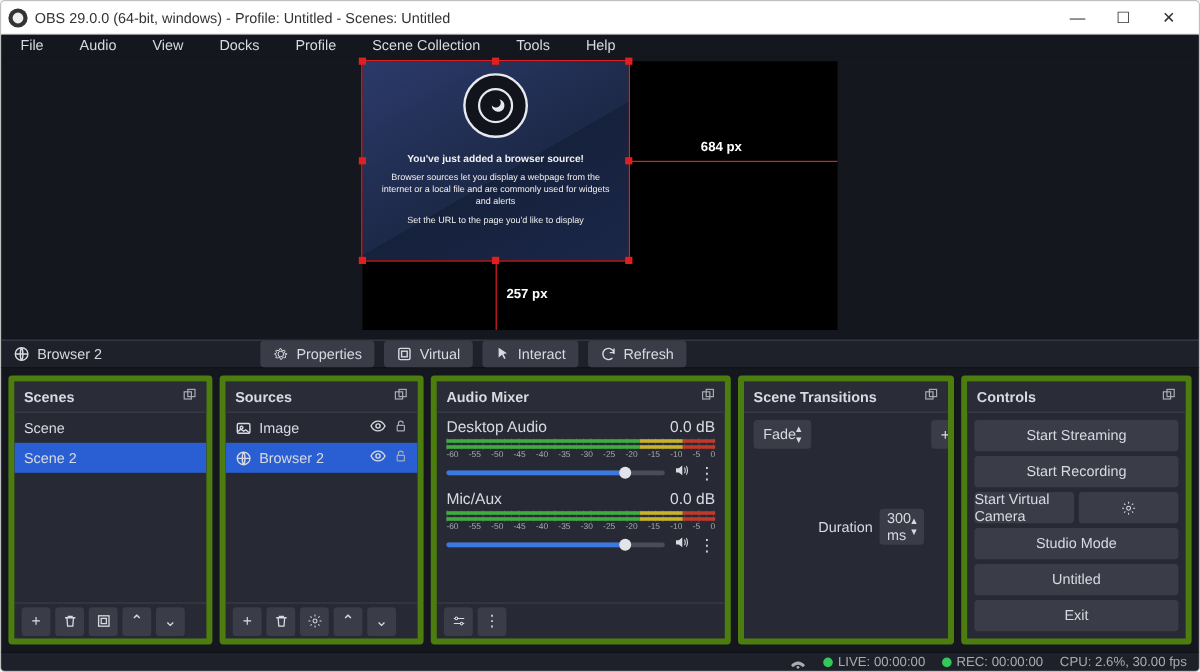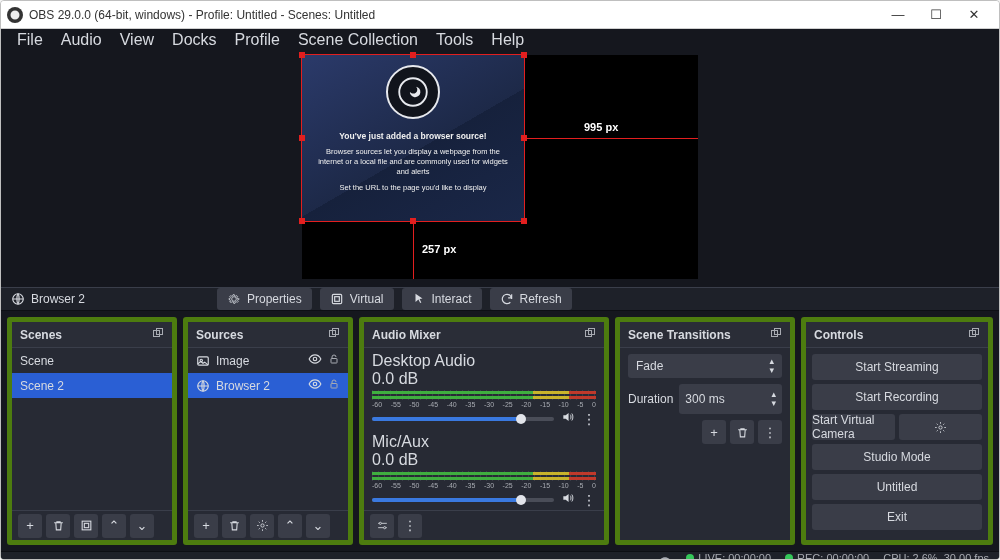--- a/index.html
+++ b/index.html
@@ -35,22 +35,22 @@
   .titlebar .obs-logo svg { width:12px; height:12px; }
   .titlebar .spacer { flex:1; }
   .titlebar .winbtn { width:38px; text-align:center; font-size:13px; color:#333; cursor:default;}
   
   .app {
     position:absolute; top:28px; left:0; right:0; bottom:0;
     background: var(--bg-darker); color: var(--text);
     display:flex; flex-direction:column;
   }
   .menubar {
-    height:22px; display:flex; align-items:center; gap:2px;
-    padding:0 8px; font-size:16px; color:var(--text);
+    height:22px; display:flex; align-items:center; gap:14px;
+    padding:0 8px; font-size:12px; color:var(--text);
     background: var(--bg-darker);
   }
   .menubar span { padding:2px 8px; }
   
   .preview-area {
     flex:0 0 236px; display:flex; justify-content:center; align-items:flex-start;
     background: var(--bg-darker); padding-top:4px;
   }
   .canvas {
     width:396px; height:224px; background:#000; position:relative;
@@ -119,38 +119,38 @@
     height:30px; border-top:1px solid var(--border);
     display:flex; align-items:center; padding:0 6px; gap:4px;
   }
   .footer-btn {
     width:24px;height:24px;background:var(--bg-control);
     border-radius:3px;display:flex;align-items:center;justify-content:center;
     font-size:13px;color:var(--text);
   }
   
   .audio-ch { padding:4px 8px 2px; }
-  .audio-ch .ch-top { display:flex; font-size:16px;flex-direction:column; }
+  .audio-ch .ch-top { display:flex; justify-content:space-between; font-size:13px; }
   .meter {
     height:10px; position:relative; margin-top:2px;
     background: repeating-linear-gradient(90deg,#3a3d48 0 1px, transparent 1px 6px);
   }
   .meter .bar-g { position:absolute; left:0; top:1px; height:3px; background:linear-gradient(90deg,#3fae3f,#3fae3f);}
   .meter .bar-y { position:absolute; top:1px; height:3px; background:#c9b32b;}
   .meter .bar-r { position:absolute; top:1px; height:3px; background:#c0392b;}
   .ticks { font-size:7px; color:var(--text-dim); display:flex; justify-content:space-between; margin-top:1px;}
   .slider-row { display:flex; align-items:center; gap:6px; margin-top:2px;}
   .slider {
     flex:1; height:4px; background:#4a4d58; border-radius:2px; position:relative;
   }
   .slider .fill { position:absolute; left:0; top:0; bottom:0; background:#3a79e0; border-radius:2px;}
   .slider .knob { position:absolute; top:50%; width:10px;height:10px;background:#e2e4ea;border-radius:50%;transform:translate(-50%,-50%);}
   .dots { width:14px; text-align:center; font-size:14px; color:var(--text);}
   
-  .trans-body { padding:6px 8px 4px; display:flex; flex-direction:column; gap:6px;}
+  .trans-body { padding:6px 8px 4px; display:flex; gap:6px;}
   .combo {
     background:#3a3d48; height:24px; border-radius:3px; display:flex;
     align-items:center; justify-content:space-between; padding:0 8px; font-size:12px;
   }
   .trans-row { display:flex; align-items:center; gap:6px; font-size:12px;}
   .spin { background:#3a3d48; height:30px; flex:1; border-radius:3px; display:flex; align-items:center; padding:0 6px; justify-content:space-between;}
   .trans-btnrow { display:flex; justify-content:flex-end; gap:4px; }
   
   .controls-body { padding:6px; display:flex; flex-direction:column; gap:4px;}
   .ctrl-btn {
@@ -218,21 +218,21 @@
       <div class="handle" style="left:111px;top:0"></div>
       <div class="handle" style="left:222px;top:0"></div>
       <div class="handle" style="left:0;top:83px"></div>
       <div class="handle" style="left:222px;top:83px"></div>
       <div class="handle" style="left:0;top:166px"></div>
       <div class="handle" style="left:111px;top:166px"></div>
       <div class="handle" style="left:222px;top:166px"></div>
 
       <div class="guide-h" style="left:222px;top:83px;width:174px"></div>
       <div class="guide-v" style="left:111px;top:166px;height:58px"></div>
-      <div class="dim-label" style="left:282px;top:66px">995 px</div>
+      <div class="dim-label" style="left:282px;top:66px">684 px</div>
       <div class="dim-label" style="left:120px;top:188px">257 px</div>
     </div>
   </div>
 
   <div class="source-toolbar">
     <div class="src-name">
       <span class="icon">
           <svg viewBox="0 0 24 24" fill="none" stroke="#d7dae0" stroke-width="2">
             <circle cx="12" cy="12" r="9"></circle>
             <path d="M3 12h18M12 3c2.5 3 2.5 15 0 18M12 3c-2.5 3-2.5 15 0 18"></path>

